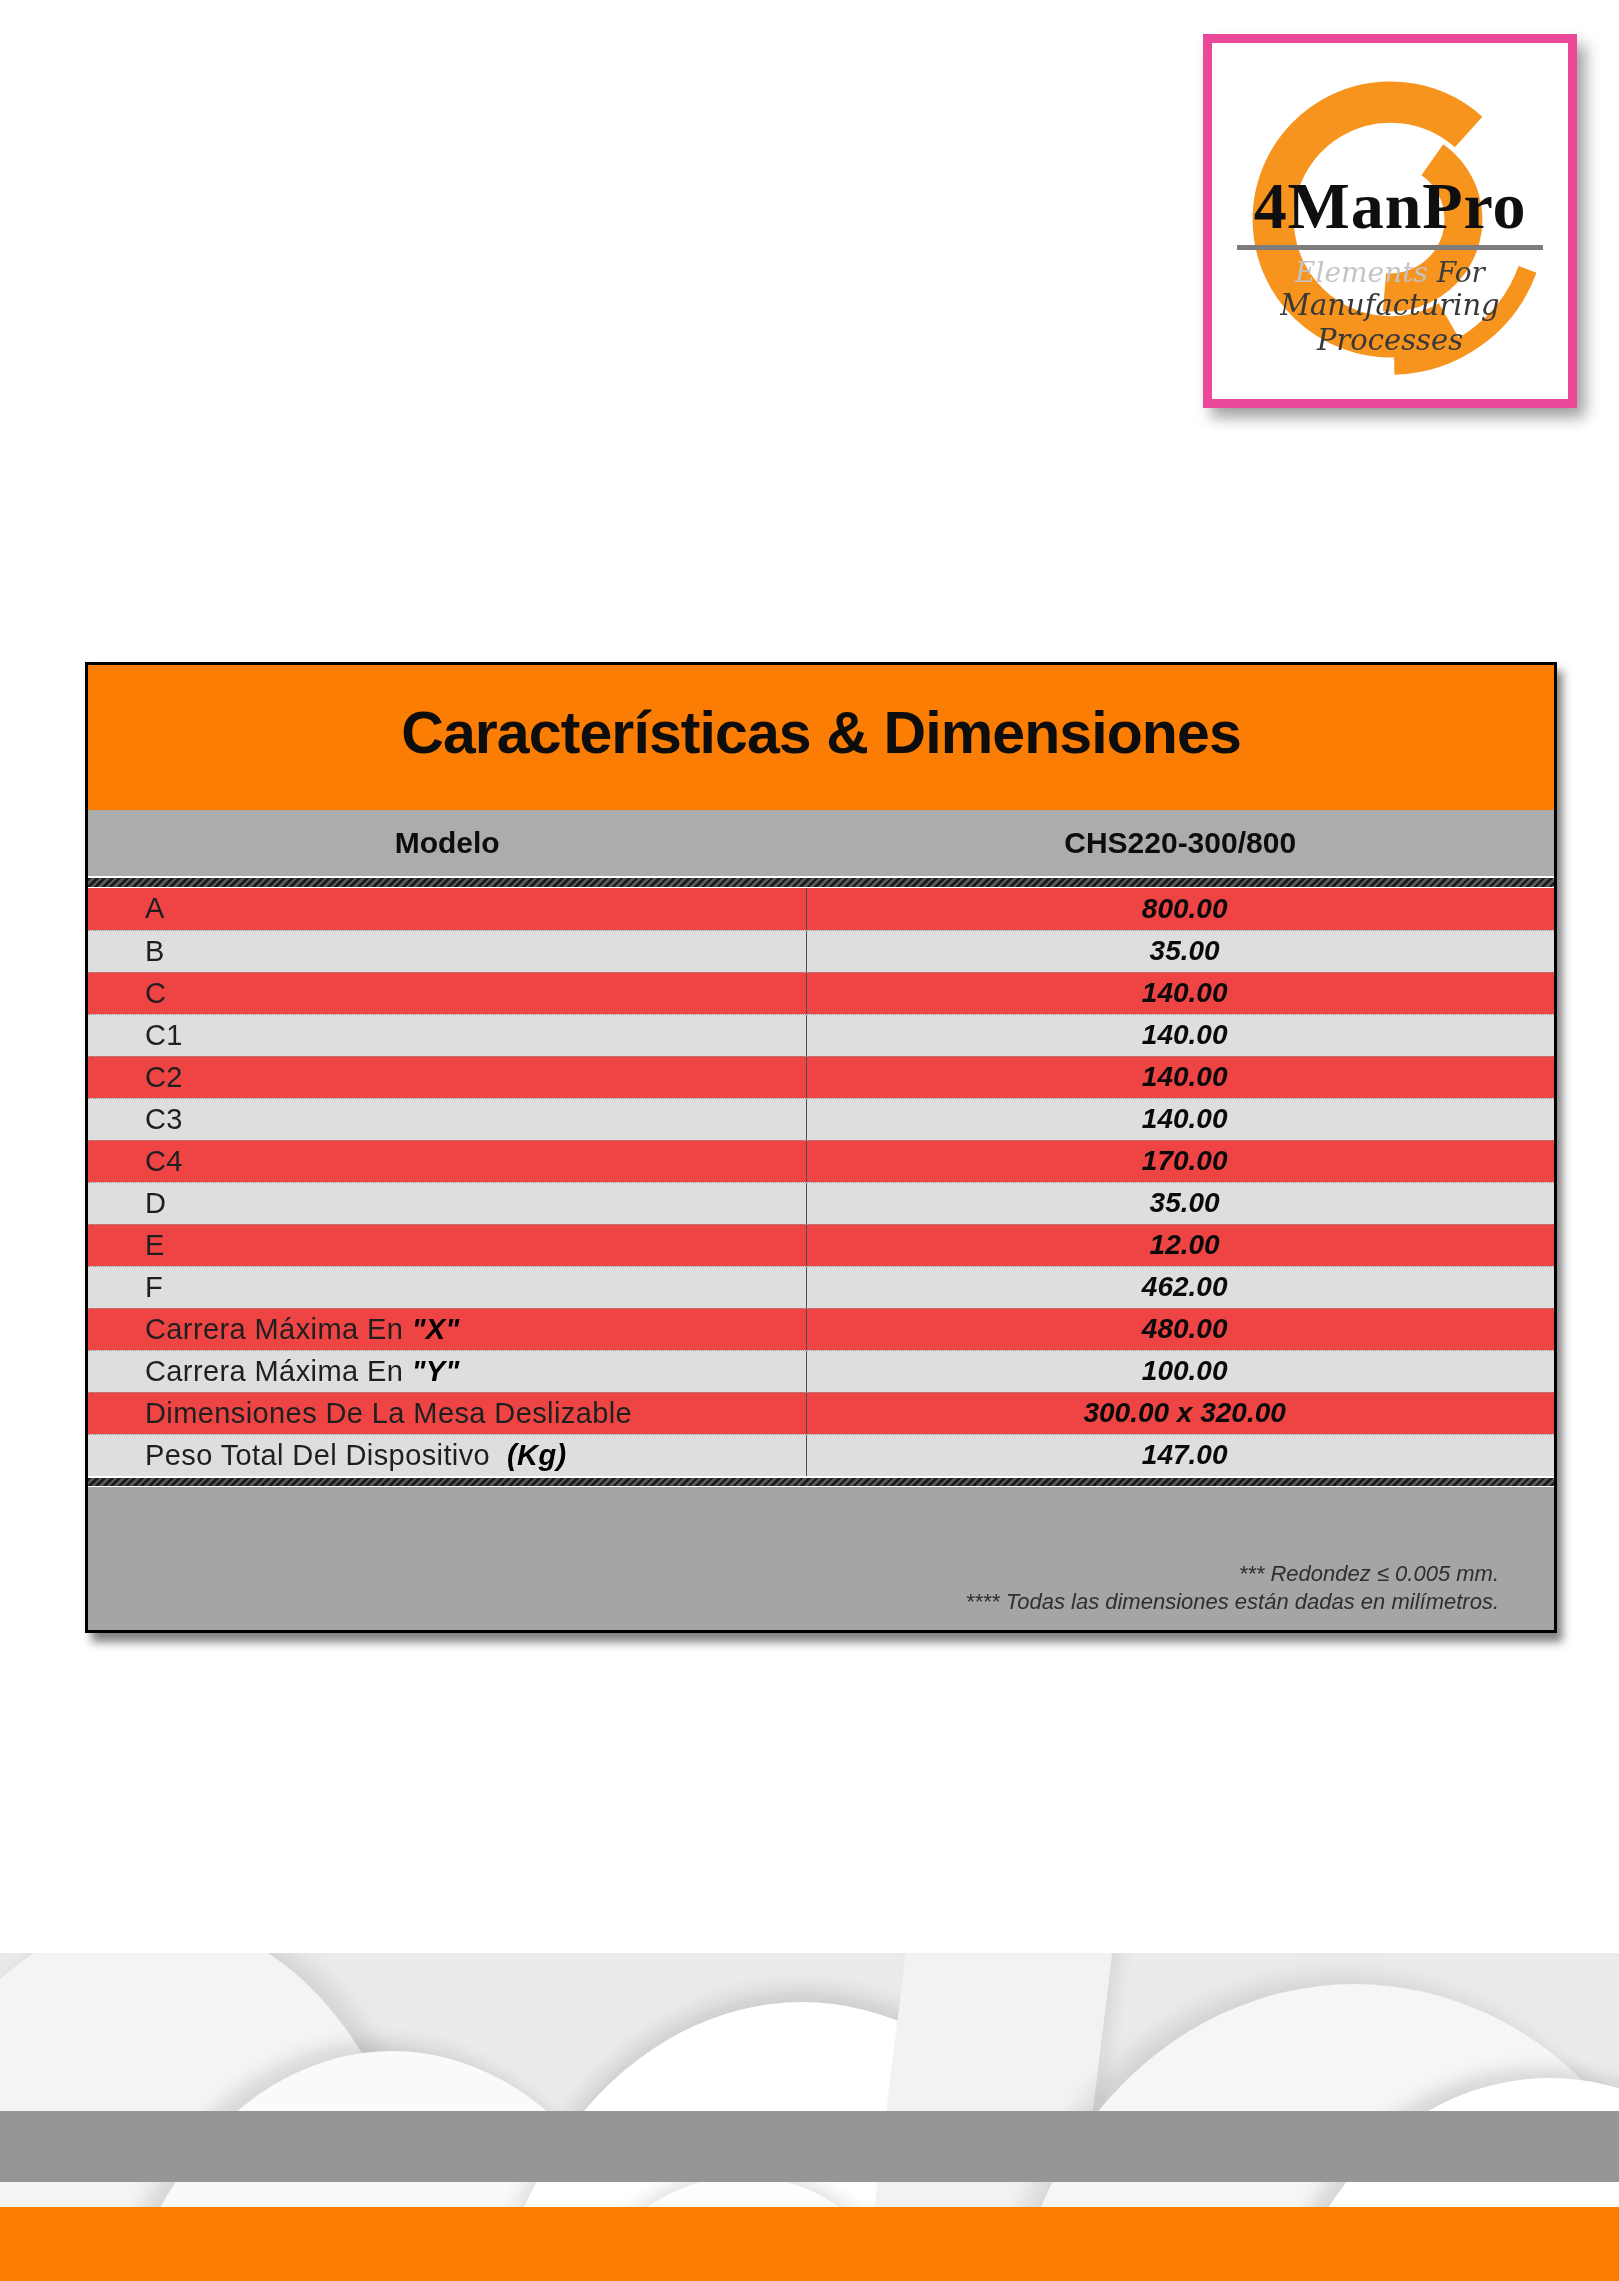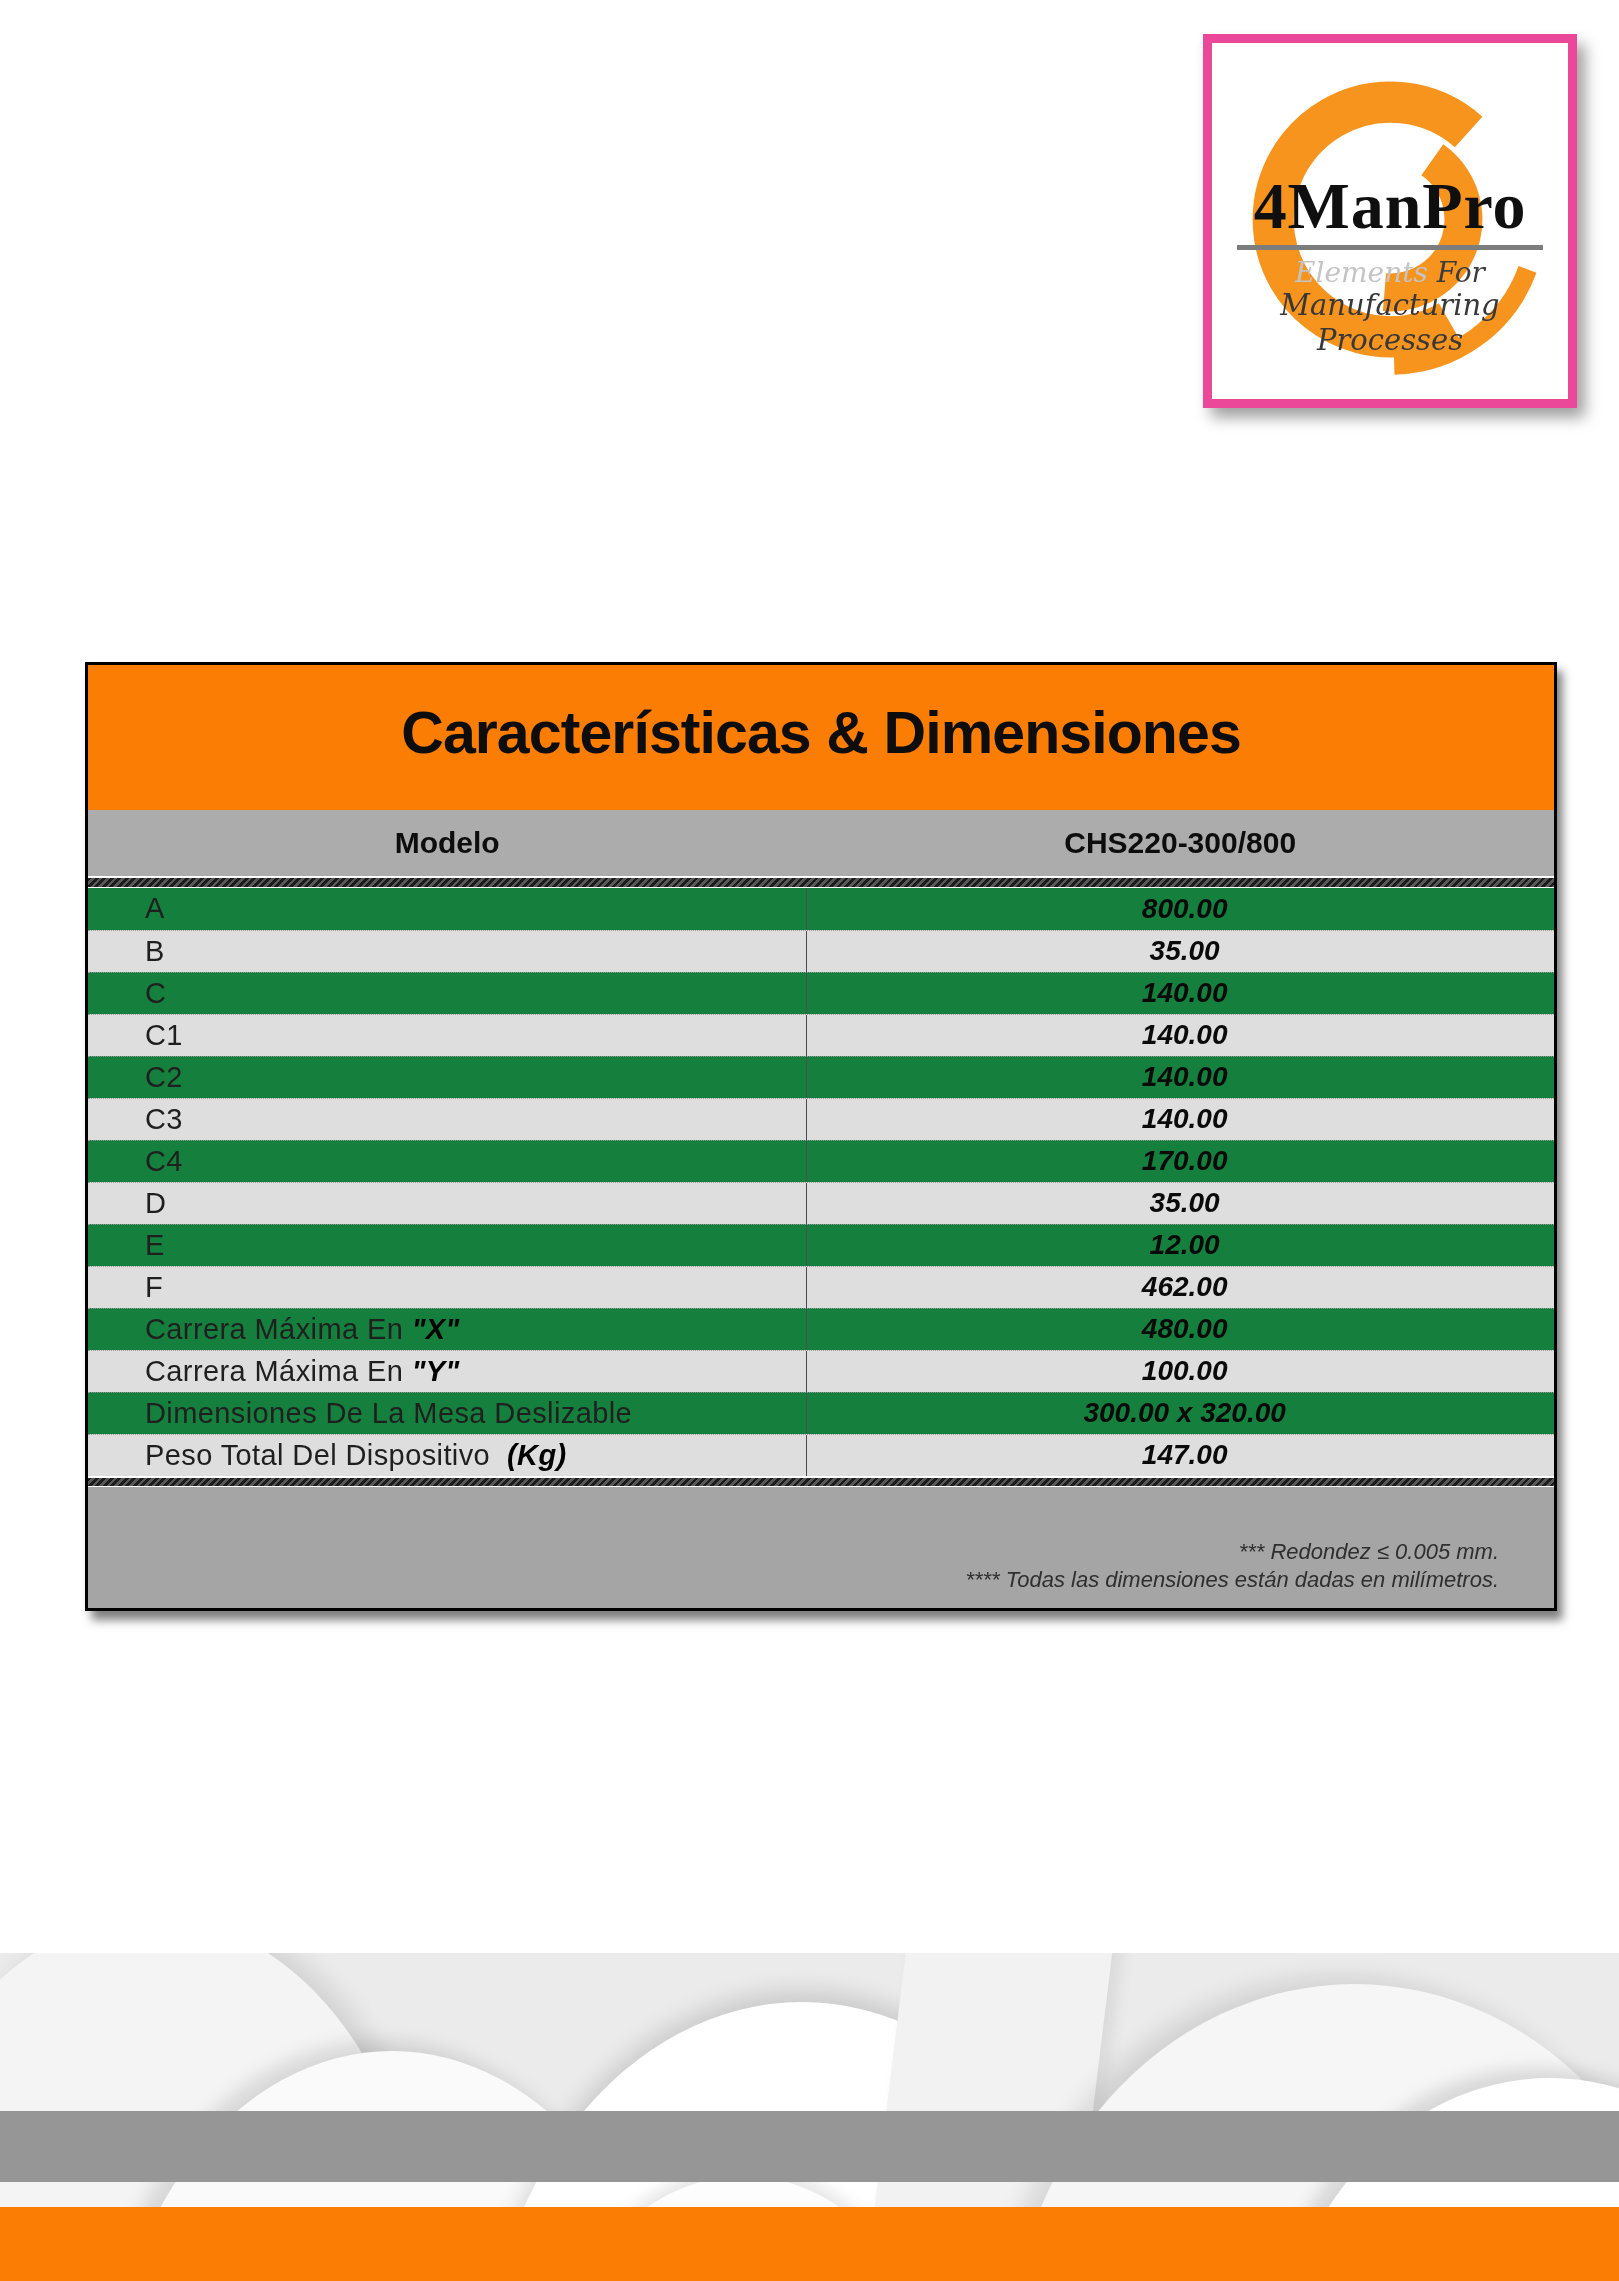--- a/index.html
+++ b/index.html
@@ -34,21 +34,21 @@
   }
   .logo-divider{width:86%;height:4.5px;background:#7d7d7d;margin:6.2px auto 8px auto;}
   .logo-tag1{font-family:"DejaVu Serif",serif;font-style:italic;font-size:28px;line-height:1.1;}
   .logo-tag1 .lt{color:#c4c4c4;}
   .logo-tag1 .dk{color:#3c3c3c;}
   .logo-tag2{font-family:"DejaVu Serif",serif;font-style:italic;font-size:29px;color:#383838;line-height:1.2;}
 
   
   .spec-table{
     position:absolute;left:85px;top:662px;width:1472px;
-    border:3.6px solid #000;background:#15803d;
+    border:3.6px solid #000;background:#ef4444;
     box-shadow:6.2px 9px 9px rgba(0,0,0,0.5);
   }
   .title-band{
     height:145px;background:var(--orange);
     display:flex;align-items:center;justify-content:center;
   }
   .title-band h1{
     font-size:59px;font-weight:900;letter-spacing:-0.9px;color:#0d0d0d;
     transform:translateY(-5.3px);
   }
@@ -75,21 +75,21 @@
     font-size:29px;font-weight:300;color:#1f1f1f;letter-spacing:0.4px;
     white-space:pre;
   }
   .label-cell .em{font-weight:700;font-style:italic;color:#000;}
   .value-cell{
     width:51%;justify-content:center;
     border-left:1.8px solid #4d4d4d;
     font-size:28px;font-weight:700;font-style:italic;color:#0a0a0a;
   }
   .footer-band{
-    height:121px;background:var(--footer-gray);
+    height:143px;background:var(--footer-gray);
     display:flex;flex-direction:column;justify-content:flex-end;align-items:flex-end;
     padding:0 55px 14.3px 0;
   }
   .note{
     font-size:22px;font-style:italic;color:#2f2f2f;line-height:28px;text-align:right;
   }
 
   
   .bottom-deco{
     position:absolute;left:0;top:1953px;width:1619px;height:328px;

